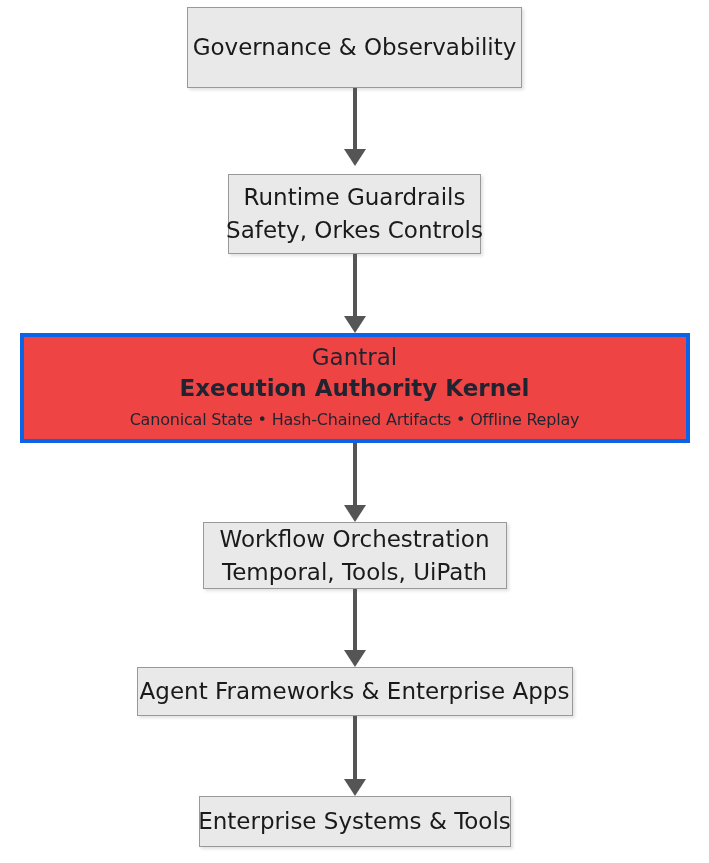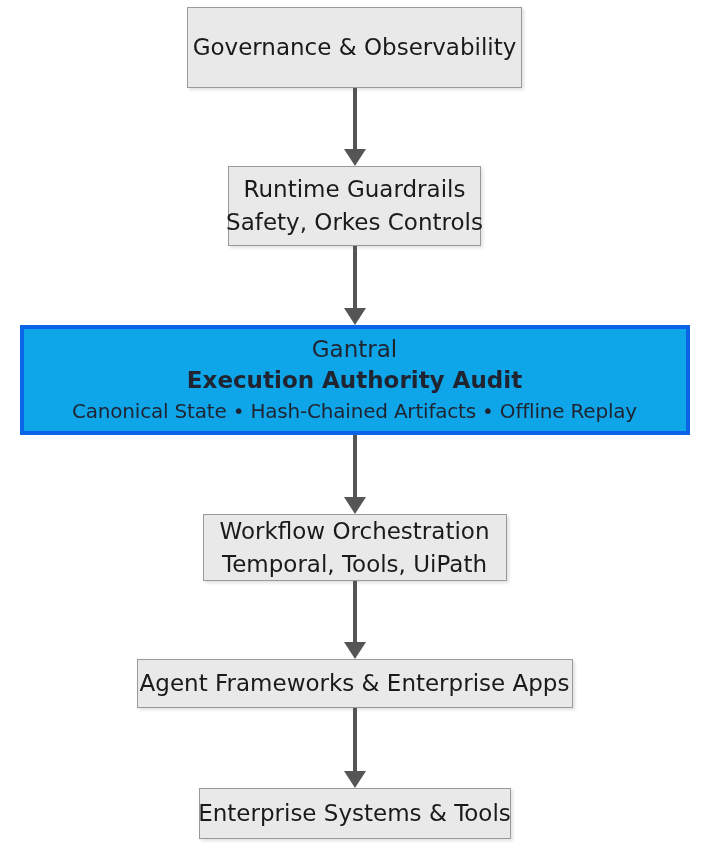--- a/index.html
+++ b/index.html
@@ -30,31 +30,31 @@
     align-items: center;
     justify-content: center;
     text-align: center;
     color: #1a1a1a;
     font-size: 23px;
     line-height: 33px;
   }
   .node .line { white-space: nowrap; }
   
   .n1 { width: 335px; height: 81px; }
-  .n2 { width: 253px; height: 80px; }
+  .n2 { width: 253px; height: 80px; margin-top: 8px; }
   .n3 {
     width: 670px; height: 110px;
-    background: #0ea5e9;
+    background: #ef4444;
     border: 4px solid #0b64e8;
     box-shadow: none;
     color: #1f2430;
     line-height: 31px;
   }
   .n3 .line-bold { font-weight: bold; }
-  .n3 .line-sub { font-size: 20px; letter-spacing: -0.2px; }
+  .n3 .line-sub { font-size: 16px; letter-spacing: -0.2px; }
   .n4 { width: 304px; height: 67px; }
   .n5 { width: 436px; height: 49px; }
   .n6 { width: 312px; height: 51px; }
   
   .arrow {
     display: flex;
     flex-direction: column;
     align-items: center;
     height: 78px;
   }
@@ -92,21 +92,21 @@
     <div class="line">Safety, Orkes Controls</div>
   </div>
 
   <div class="arrow a2">
     <div class="shaft"></div>
     <div class="head"></div>
   </div>
 
   <div class="node n3">
     <div class="line">Gantral</div>
-    <div class="line line-bold">Execution Authority Audit</div>
+    <div class="line line-bold">Execution Authority Kernel</div>
     <div class="line line-sub">Canonical State • Hash-Chained Artifacts • Offline Replay</div>
   </div>
 
   <div class="arrow a3">
     <div class="shaft"></div>
     <div class="head"></div>
   </div>
 
   <div class="node n4">
     <div class="line">Workflow Orchestration</div>

